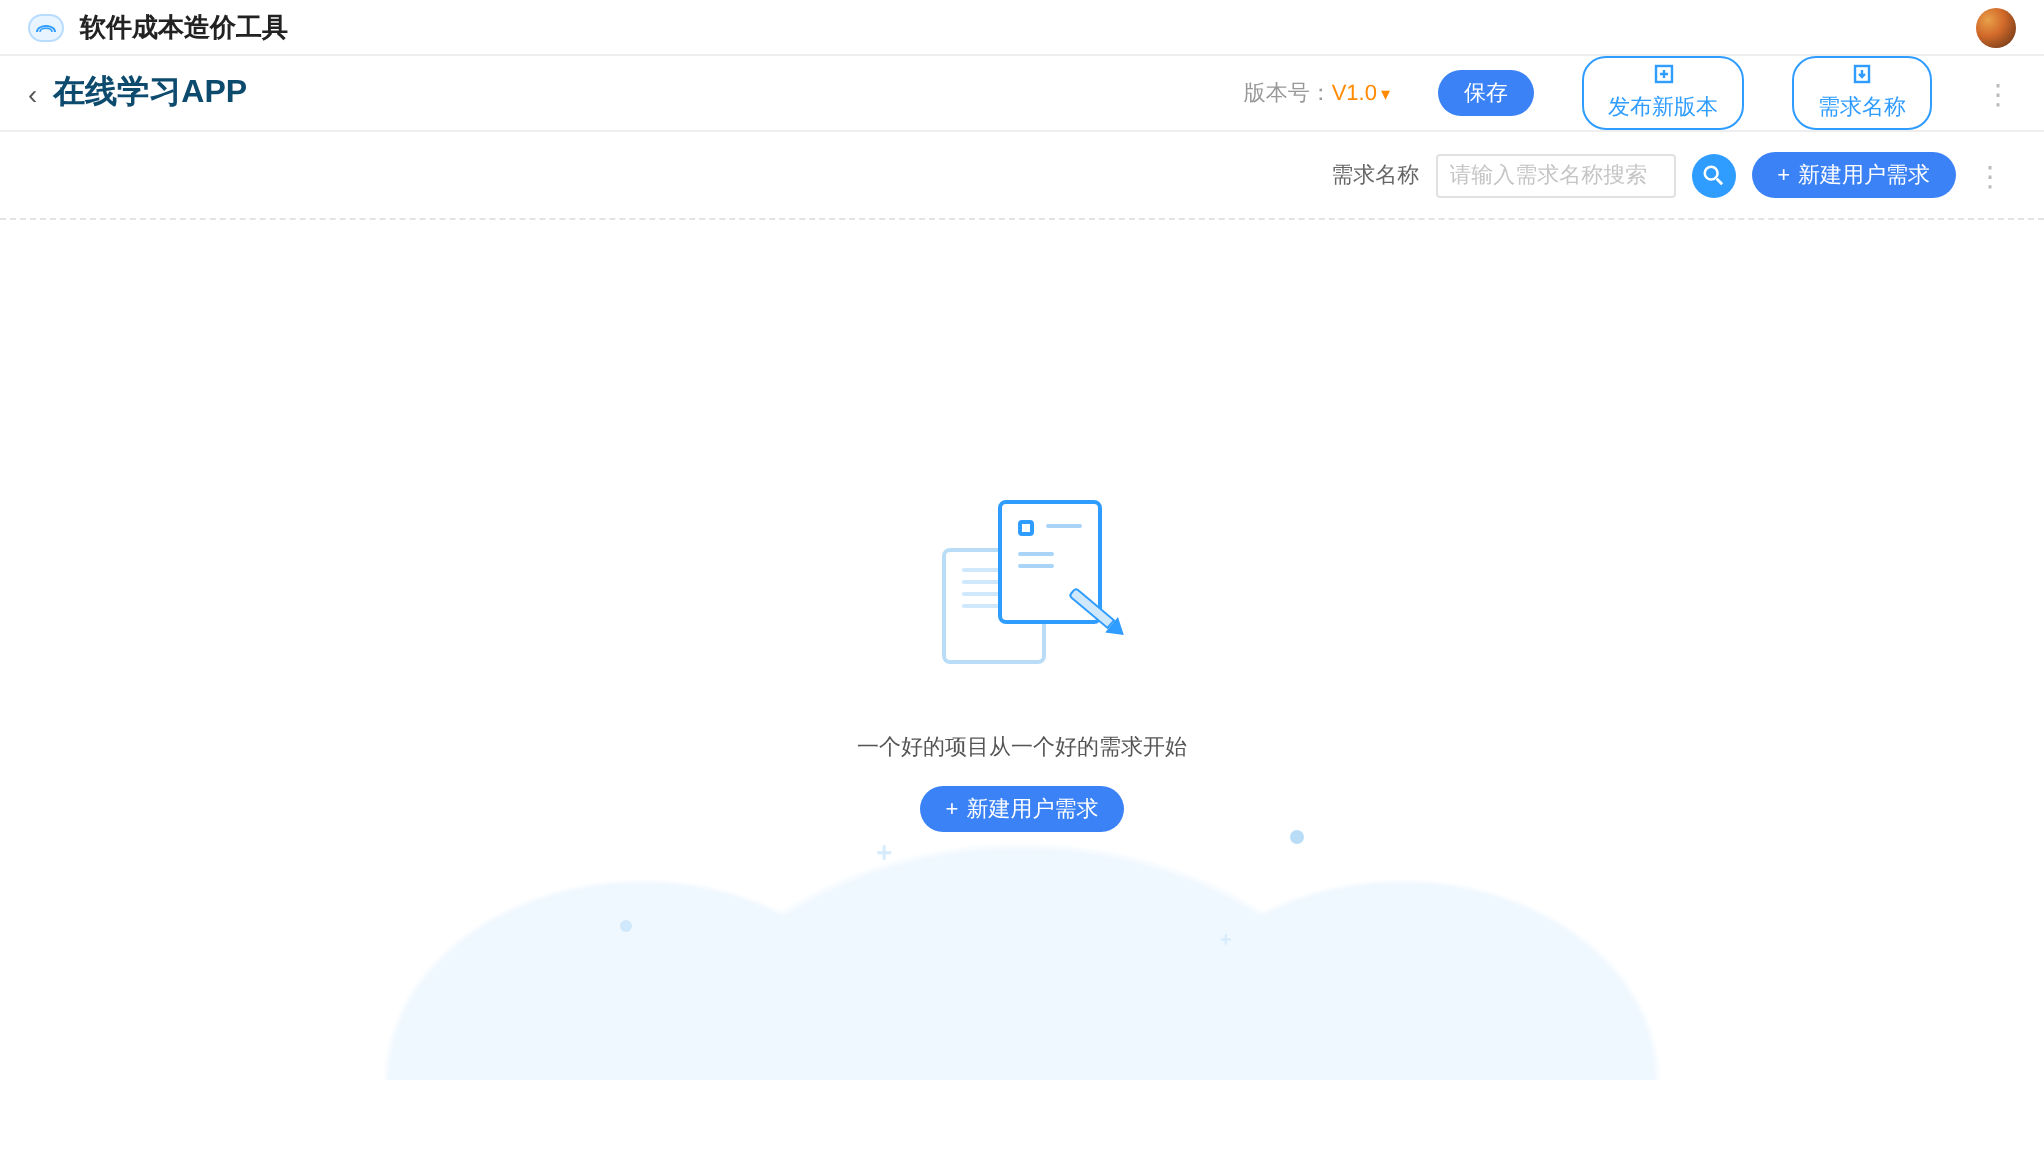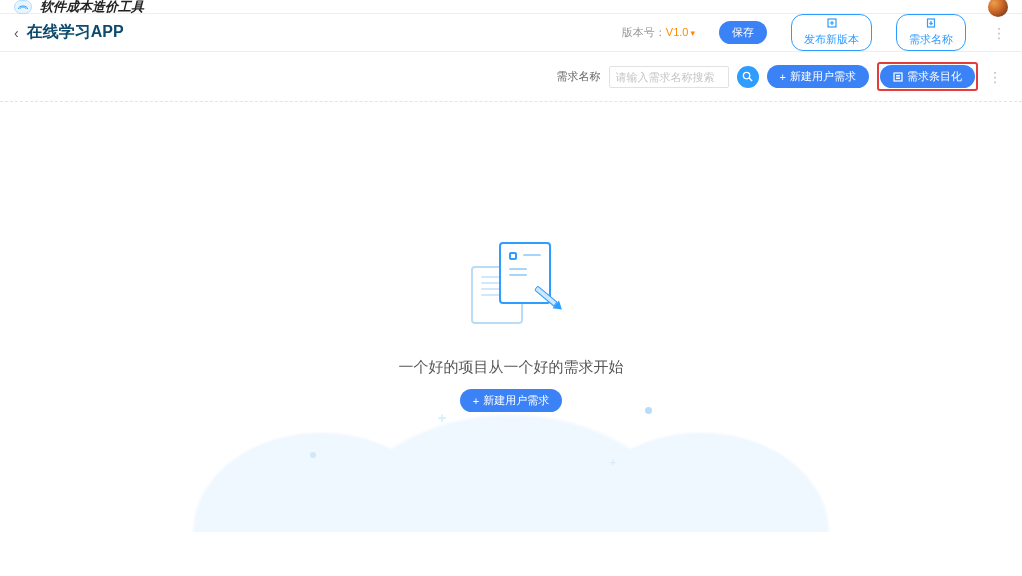--- a/index.html
+++ b/index.html
@@ -1,20 +1,20 @@
 <!DOCTYPE html>
 <html><head>
   <meta charset="utf-8">
   <style>
     * { margin: 0; padding: 0; box-sizing: border-box; }
     body { font-family: -apple-system, BlinkMacSystemFont, "PingFang SC", "Microsoft YaHei", sans-serif; background: #fff; color: #333; font-size: 12px; }
     .app { width: 1022px; height: 576px; position: relative; overflow: hidden; }
 
     
-    .top-header { height: 14px; display: flex; align-items: center; padding: 0 14px; border-bottom: 1px solid #eee; justify-content: space-between; font-style: italic; }
+    .top-header { height: 28px; display: flex; align-items: center; padding: 0 14px; border-bottom: 1px solid #eee; justify-content: space-between; }
     .top-header-left { display: flex; align-items: center; gap: 8px; }
     .logo-icon { width: 18px; height: 14px; background: #e8f4ff; border: 1px solid #b8dcff; border-radius: 10px; display: flex; align-items: center; justify-content: center; }
     .logo-icon svg { width: 12px; height: 10px; }
     .top-title { font-size: 13px; font-weight: 600; color: #222; }
     .avatar { width: 20px; height: 20px; border-radius: 50%; background: radial-gradient(circle at 30% 30%, #e8a04a, #d26a2a 40%, #5a2e15); }
 
     
     .sub-header { height: 38px; display: flex; align-items: center; padding: 0 14px; border-bottom: 1px solid #eee; justify-content: space-between; }
     .sub-left { display: flex; align-items: center; gap: 8px; }
     .back-btn { cursor: pointer; font-size: 14px; color: #555; }
@@ -50,21 +50,21 @@
     .doc-back { position: absolute; left: 10px; top: 24px; width: 52px; height: 58px; border: 2px solid #b9ddf7; border-radius: 4px; background: #fff; }
     .doc-back::before { content: ""; position: absolute; top: 8px; left: 8px; right: 8px; height: 2px; background: #cfe8fb; border-radius: 1px; }
     .doc-back::after { content: ""; position: absolute; top: 14px; left: 8px; width: 22px; height: 2px; background: #cfe8fb; border-radius: 1px; box-shadow: 0 6px 0 #cfe8fb, 0 12px 0 #cfe8fb; }
     .doc-front { position: absolute; left: 38px; top: 0; width: 52px; height: 62px; border: 2px solid #2f9cff; border-radius: 4px; background: #fff; }
     .doc-front .sq { position: absolute; top: 8px; left: 8px; width: 8px; height: 8px; border: 2px solid #2f9cff; border-radius: 2px; }
     .doc-front .line { position: absolute; top: 10px; left: 22px; right: 8px; height: 2px; background: #a9d4f8; border-radius: 1px; }
     .doc-front .line2 { position: absolute; top: 24px; left: 8px; right: 22px; height: 2px; background: #a9d4f8; border-radius: 1px; box-shadow: 0 6px 0 #a9d4f8; }
     .pencil { position: absolute; left: 70px; top: 40px; width: 36px; height: 36px; transform: rotate(40deg); }
     .pencil .body { position: absolute; left: 0; top: 14px; width: 26px; height: 6px; background: #cfe8fb; border: 1px solid #2f9cff; border-radius: 2px 0 0 2px; }
     .pencil .tip { position: absolute; left: 26px; top: 12px; width: 0; height: 0; border-left: 8px solid #2f9cff; border-top: 5px solid transparent; border-bottom: 5px solid transparent; }
-    .empty-text { font-size: 15px; color: #555; margin-bottom: 12px; }
+    .empty-text { font-size: 11px; color: #555; margin-bottom: 12px; }
     .cloud-bg { position: absolute; bottom: 0; left: 50%; transform: translateX(-50%); width: 760px; height: 250px; background: radial-gradient(ellipse 180px 140px at 25% 100%, #f0f8ff 0%, #f0f8ff 70%, transparent 72%), radial-gradient(ellipse 260px 200px at 50% 110%, #f0f8ff 0%, #f0f8ff 70%, transparent 72%), radial-gradient(ellipse 180px 140px at 75% 100%, #f0f8ff 0%, #f0f8ff 70%, transparent 72%); z-index: -1; }
     .dot { position: absolute; width: 6px; height: 6px; border-radius: 50%; background: #cfe8fb; }
     .dot.d1 { left: 310px; top: 350px; }
     .dot.d2 { left: 645px; top: 305px; width: 7px; height: 7px; background: #b9ddf7; }
     .plus-deco { position: absolute; color: #d6ecfc; font-size: 14px; font-weight: bold; }
     .plus-deco.p1 { left: 438px; top: 308px; }
     .plus-deco.p2 { left: 610px; top: 355px; font-size: 10px; }
   </style>
 </head>
 <body>
@@ -122,29 +122,20 @@
             <circle cx="5" cy="5" r="3.5" fill="none" stroke="#fff" stroke-width="1.4"></circle>
             <line x1="8" y1="8" x2="11" y2="11" stroke="#fff" stroke-width="1.6"></line>
           </svg>
       </span>
     </div>
     <div class="filter-right">
       <span class="pill-btn pill-primary">
         <span>+</span>
         <span>新建用户需求</span>
       </span>
-      <span class="highlight-box">
-        <span class="pill-btn pill-primary">
-          <svg width="10" height="10" viewBox="0 0 10 10">
-              <rect x="1" y="1" width="8" height="8" fill="none" stroke="#fff" stroke-width="1.2"></rect>
-              <path d="M3 3.5h4M3 5h4M3 6.5h4" stroke="#fff" stroke-width="1"></path>
-            </svg>
-          <span>需求条目化</span>
-        </span>
-      </span>
       <span class="more-icon">⋮</span>
     </div>
   </div>
 
   <div class="empty-area">
     <div class="cloud-bg"></div>
     <span class="dot d1"></span>
     <span class="dot d2"></span>
     <span class="plus-deco p1">+</span>
     <span class="plus-deco p2">+</span>

